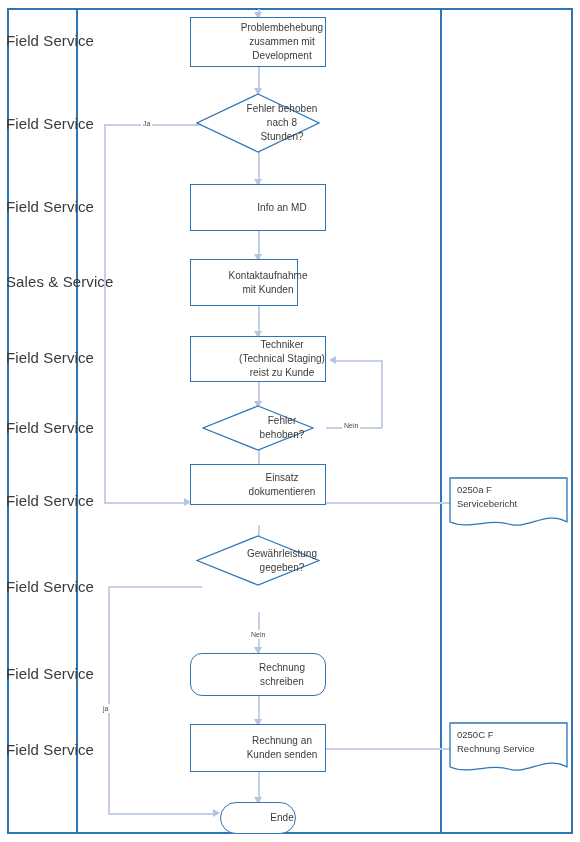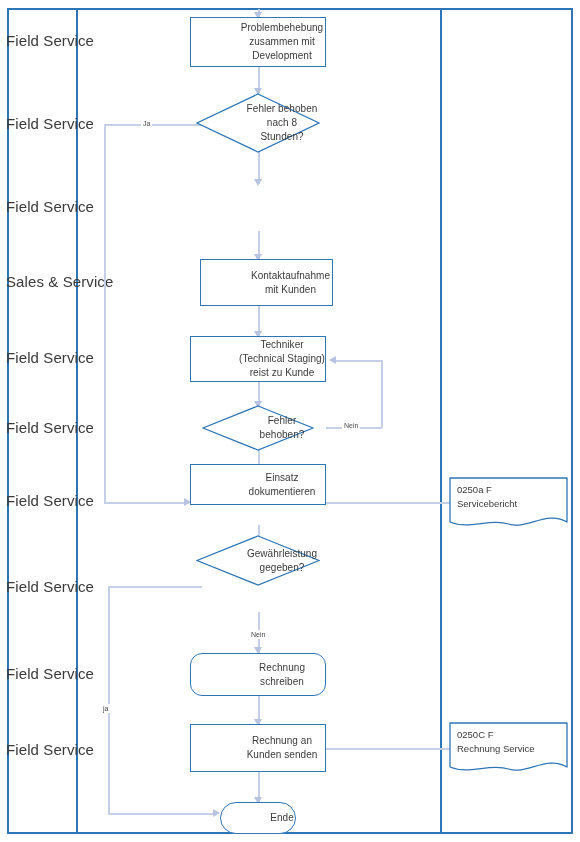--- a/index.html
+++ b/index.html
@@ -201,22 +201,25 @@
     <span>Problembehebung zusammen mit Development</span>
   </div>
 
   <div class="node decision" style="left:196px;top:93px;width:124px;height:60px;">
     <svg class="dia-svg" width="124" height="60" viewBox="0 0 124 60">
       <polygon points="62,1 123,30 62,59 1,30" fill="#ffffff" stroke="#2e75b6" stroke-width="1.3"></polygon>
     </svg>
     <span class="dia-text">Fehler behoben nach 8 Stunden?</span>
   </div>
 
-
-  <div class="node process" style="left:200px;top:259px;width:133px;height:47px;">
+  <div class="node process" style="left:190px;top:184px;width:136px;height:47px;">
+    <span>Info an MD</span>
+  </div>
+
+  <div class="node process" style="left:190px;top:259px;width:108px;height:47px;">
     <span>Kontaktaufnahme mit Kunden</span>
   </div>
 
   <div class="node process" style="left:190px;top:336px;width:136px;height:46px;">
     <span>Techniker (Technical Staging) reist zu Kunde</span>
   </div>
 
   <div class="node decision" style="left:202px;top:405px;width:112px;height:46px;">
     <svg class="dia-svg" width="112" height="46" viewBox="0 0 112 46">
       <polygon points="56,1 111,23 56,45 1,23" fill="#ffffff" stroke="#2e75b6" stroke-width="1.3"></polygon>

